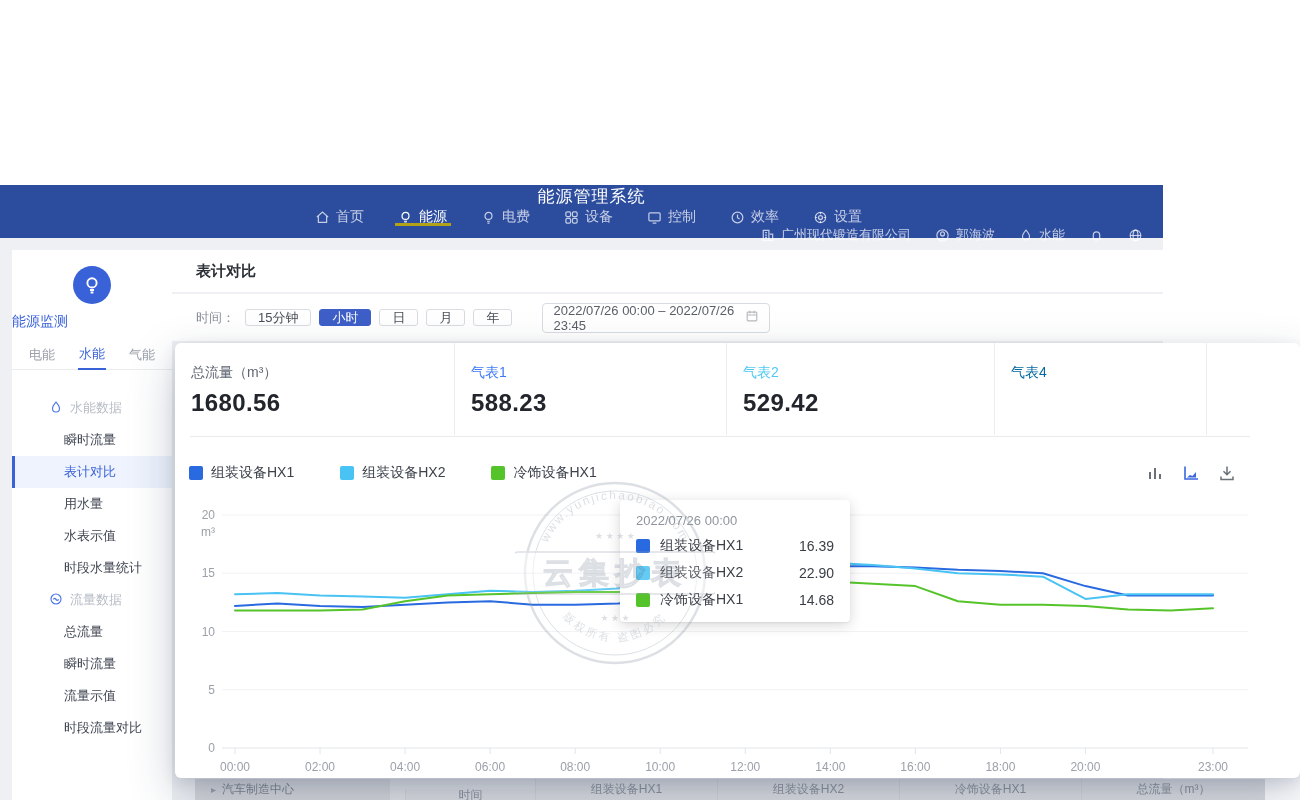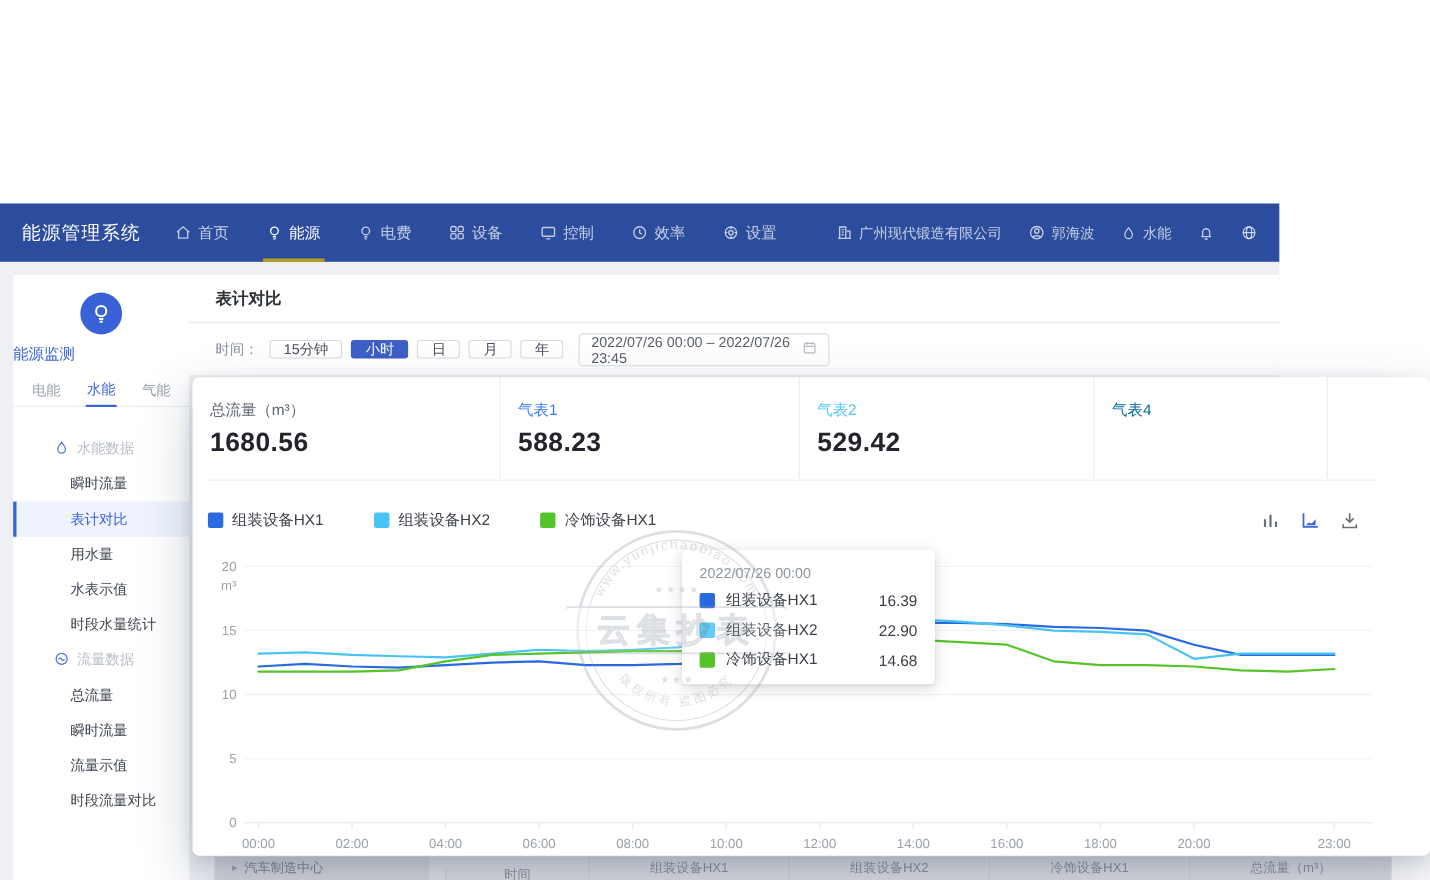--- a/index.html
+++ b/index.html
@@ -1,21 +1,21 @@
 <!DOCTYPE html>
 <html><head>
 <meta charset="utf-8">
 <style>
   html,body{margin:0;padding:0;background:#fff;}
   .stage{position:relative;width:1300px;height:800px;background:#ffffff;overflow:hidden;
          font-family:"Liberation Sans","DejaVu Sans",sans-serif;}
   
   .app{position:absolute;left:0;top:185px;width:1163px;height:615px;background:#eef0f3;z-index:1;}
   .navbar{position:absolute;left:0;top:0;width:100%;height:53px;background:#2c4c9e;
-          display:flex;align-items:center;color:rgba(255,255,255,.72);}
+          display:flex;align-items:center;color:rgba(255,255,255,.72);flex-direction:column;}
   .nav-title{color:#fff;font-size:17px;margin-left:20px;letter-spacing:1px;white-space:nowrap;}
   .nav-items{display:flex;height:100%;margin-left:14px;}
   .nav-item{display:flex;align-items:center;gap:6px;padding:0 17px;height:100%;font-size:14px;
             position:relative;cursor:pointer;white-space:nowrap;}
   .nav-item.active{color:#fff;}
   .nav-underline{position:absolute;left:50%;transform:translateX(-50%);bottom:0;width:56px;height:3px;background:#b3a117;}
   .nav-right{margin-left:auto;display:flex;align-items:center;gap:24px;margin-right:20px;font-size:13px;white-space:nowrap;}
   .nav-chip{display:flex;align-items:center;gap:6px;}
   .navbar svg{display:block;}
   
@@ -36,21 +36,21 @@
   
   .content{position:absolute;left:172px;top:65px;right:0;bottom:0;}
   .page-header{height:42px;background:#fff;border-bottom:2px solid #eef0f3;display:flex;align-items:center;
                padding-left:24px;font-size:15px;font-weight:bold;color:#2b2f36;}
   .filter-row{height:47px;background:#fff;display:flex;align-items:center;padding-left:24px;gap:8px;}
   .f-label{font-size:13px;color:#8a909a;margin-right:2px;}
   .f-btn{height:17px;padding:0 12px;border:1px solid #d8dbe0;border-radius:3px;background:#fff;
          font-size:13px;color:#494e58;display:flex;align-items:center;cursor:pointer;box-sizing:border-box;}
   .f-btn.active{background:#3d5fc7;border-color:#3d5fc7;color:#fff;}
   .f-date{height:30px;border:1px solid #d8dbe0;border-radius:4px;display:flex;align-items:center;
-          padding:0 10px;font-size:13px;color:#5a6069;margin-left:6px;width:228px;justify-content:space-between;
+          padding:0 10px;font-size:13px;color:#5a6069;margin-left:22px;width:228px;justify-content:space-between;
           box-sizing:border-box;cursor:pointer;background:#fff;}
   
   .band{position:absolute;left:195px;top:779px;width:1070px;height:21px;display:flex;background:#dfe1e4;z-index:2;overflow:hidden;}
   .band-tree{width:195px;background:#d5d7da;display:flex;align-items:center;padding-left:16px;gap:6px;
              color:#7e8490;font-size:12px;box-sizing:border-box;flex:none;cursor:pointer;}
   .band-gap{width:15px;background:#e0e2e5;flex:none;}
   .band-cell{background:#dcdee1;border-left:1px solid #d2d4d8;display:flex;align-items:center;justify-content:center;
              color:#8b919b;font-size:12px;box-sizing:border-box;flex:none;}
   
   .card{position:absolute;left:175px;top:343px;width:1125px;height:435px;background:#fff;border-radius:6px;

